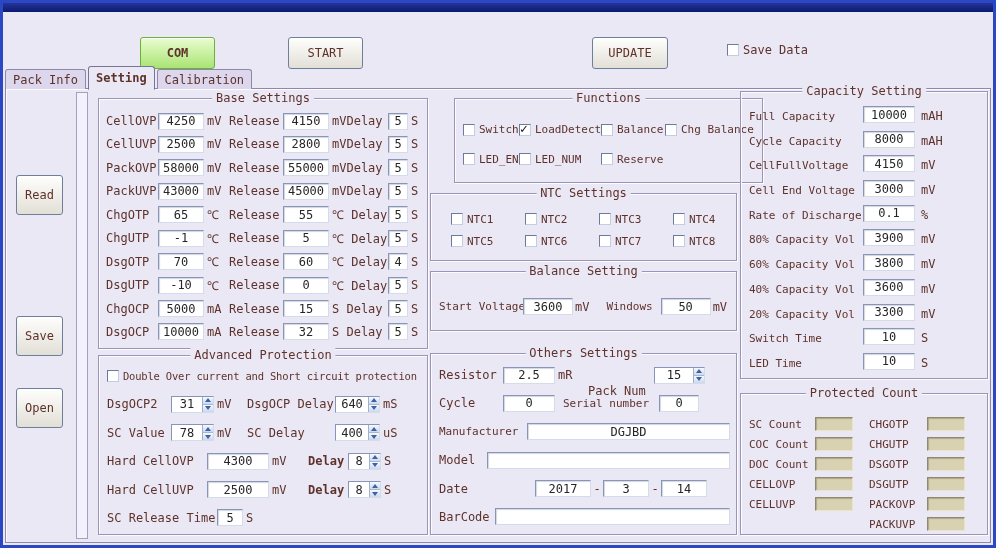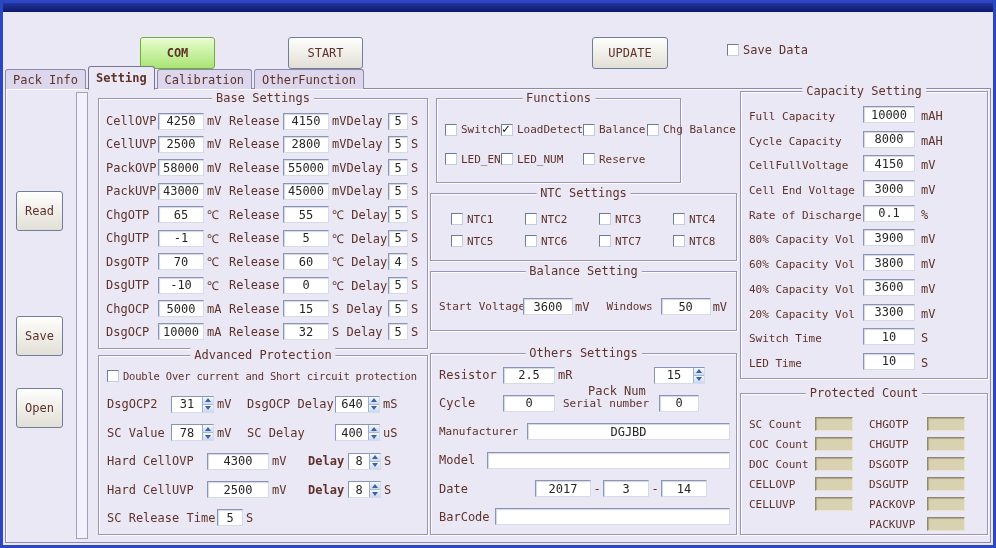--- a/index.html
+++ b/index.html
@@ -96,21 +96,21 @@
     display:flex; flex-direction:column; justify-content:space-between;}
   .ap-row{display:flex; align-items:center; height:18px;}
   .ap-cbl{margin-left:4px; font-size:10.5px; letter-spacing:-.2px;}
   .w64{width:64px;} .w88{width:88px; margin-left:8px;} .w100{width:100px;}
   .w110{width:110px;} .w40{width:40px; margin-left:14px;font-weight:bold;}
   .u22{width:22px; margin-left:3px;}
   .sv30{width:30px;} .sv32{width:32px;border-radius:6px;} .sv20{width:20px;} .sv38{width:38px;}
   .af62{width:62px;} .af26{width:26px;}
   .ml3{margin-left:3px;}
   
-  #grp-fx{left:430px; top:9px; width:245px; height:85px;}
+  #grp-fx{left:448px; top:9px; width:309px; height:85px;}
   .fx-grid{position:absolute; left:8px; right:4px; top:16px; bottom:8px;
     display:grid; grid-template-columns:56px 82px 64px auto; grid-auto-rows:1fr; align-items:center;}
   .fx-grid .cblabel, .ntc-grid .cblabel{font-size:11px;}
   #grp-ntc{left:424px; top:104px; width:307px; height:68px;}
   .ntc-grid{position:absolute; left:20px; right:4px; top:14px; bottom:8px;
     display:grid; grid-template-columns:74px 74px 74px auto; grid-auto-rows:1fr; align-items:center;}
   
   #grp-bal{left:424px; top:182px; width:307px; height:60px;}
   .bal-row{position:absolute; left:8px; right:4px; top:26px; display:flex; align-items:center;}
   .bal-l1{width:84px; font-size:11px;}
@@ -157,26 +157,25 @@
     <div class="cbrow sd">
       <span class="cb"></span>
       <span class="ink cblabel">Save Data</span>
     </div>
   </div>
 
   <div class="tabs">
     <div class="tab">Pack Info</div>
     <div class="tab on">Setting</div>
     <div class="tab">Calibration</div>
-    <div class="tab">OtherFunction</div>
   </div>
 
   <div class="page">
 
-    <div class="btn side-btn" style="top:102px;text-align:right;">Read</div>
+    <div class="btn side-btn" style="top:86px;text-align:right;">Read</div>
     <div class="btn side-btn" style="top:227px;">Save</div>
     <div class="btn side-btn" style="top:299px;">Open</div>
     <div class="splitter"></div>
 
     <div class="grp" id="grp-base">
       <span class="grp-title ink">Base Settings</span>
       <div class="bs-rows">
   <div class="bs-row">
     <span class="ink bs-label">CellOVP</span>
     <span class="fld bs-f1">4250</span>

